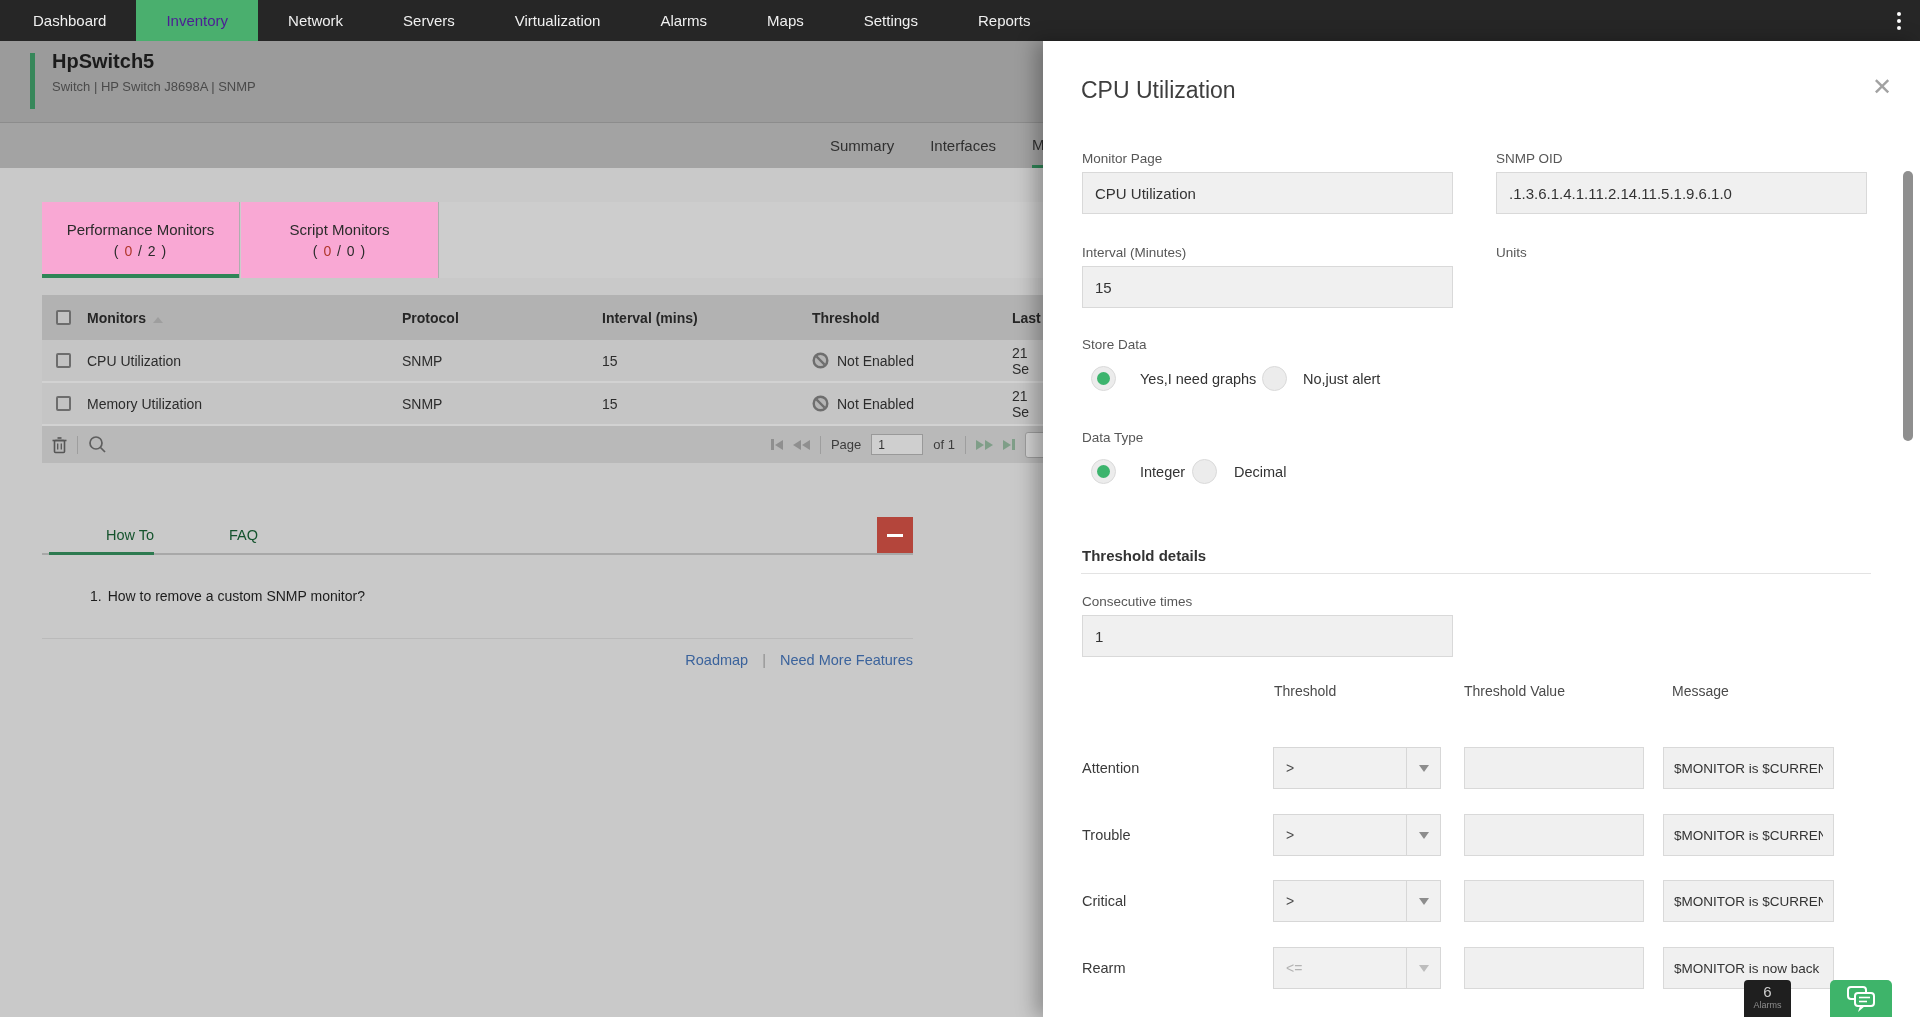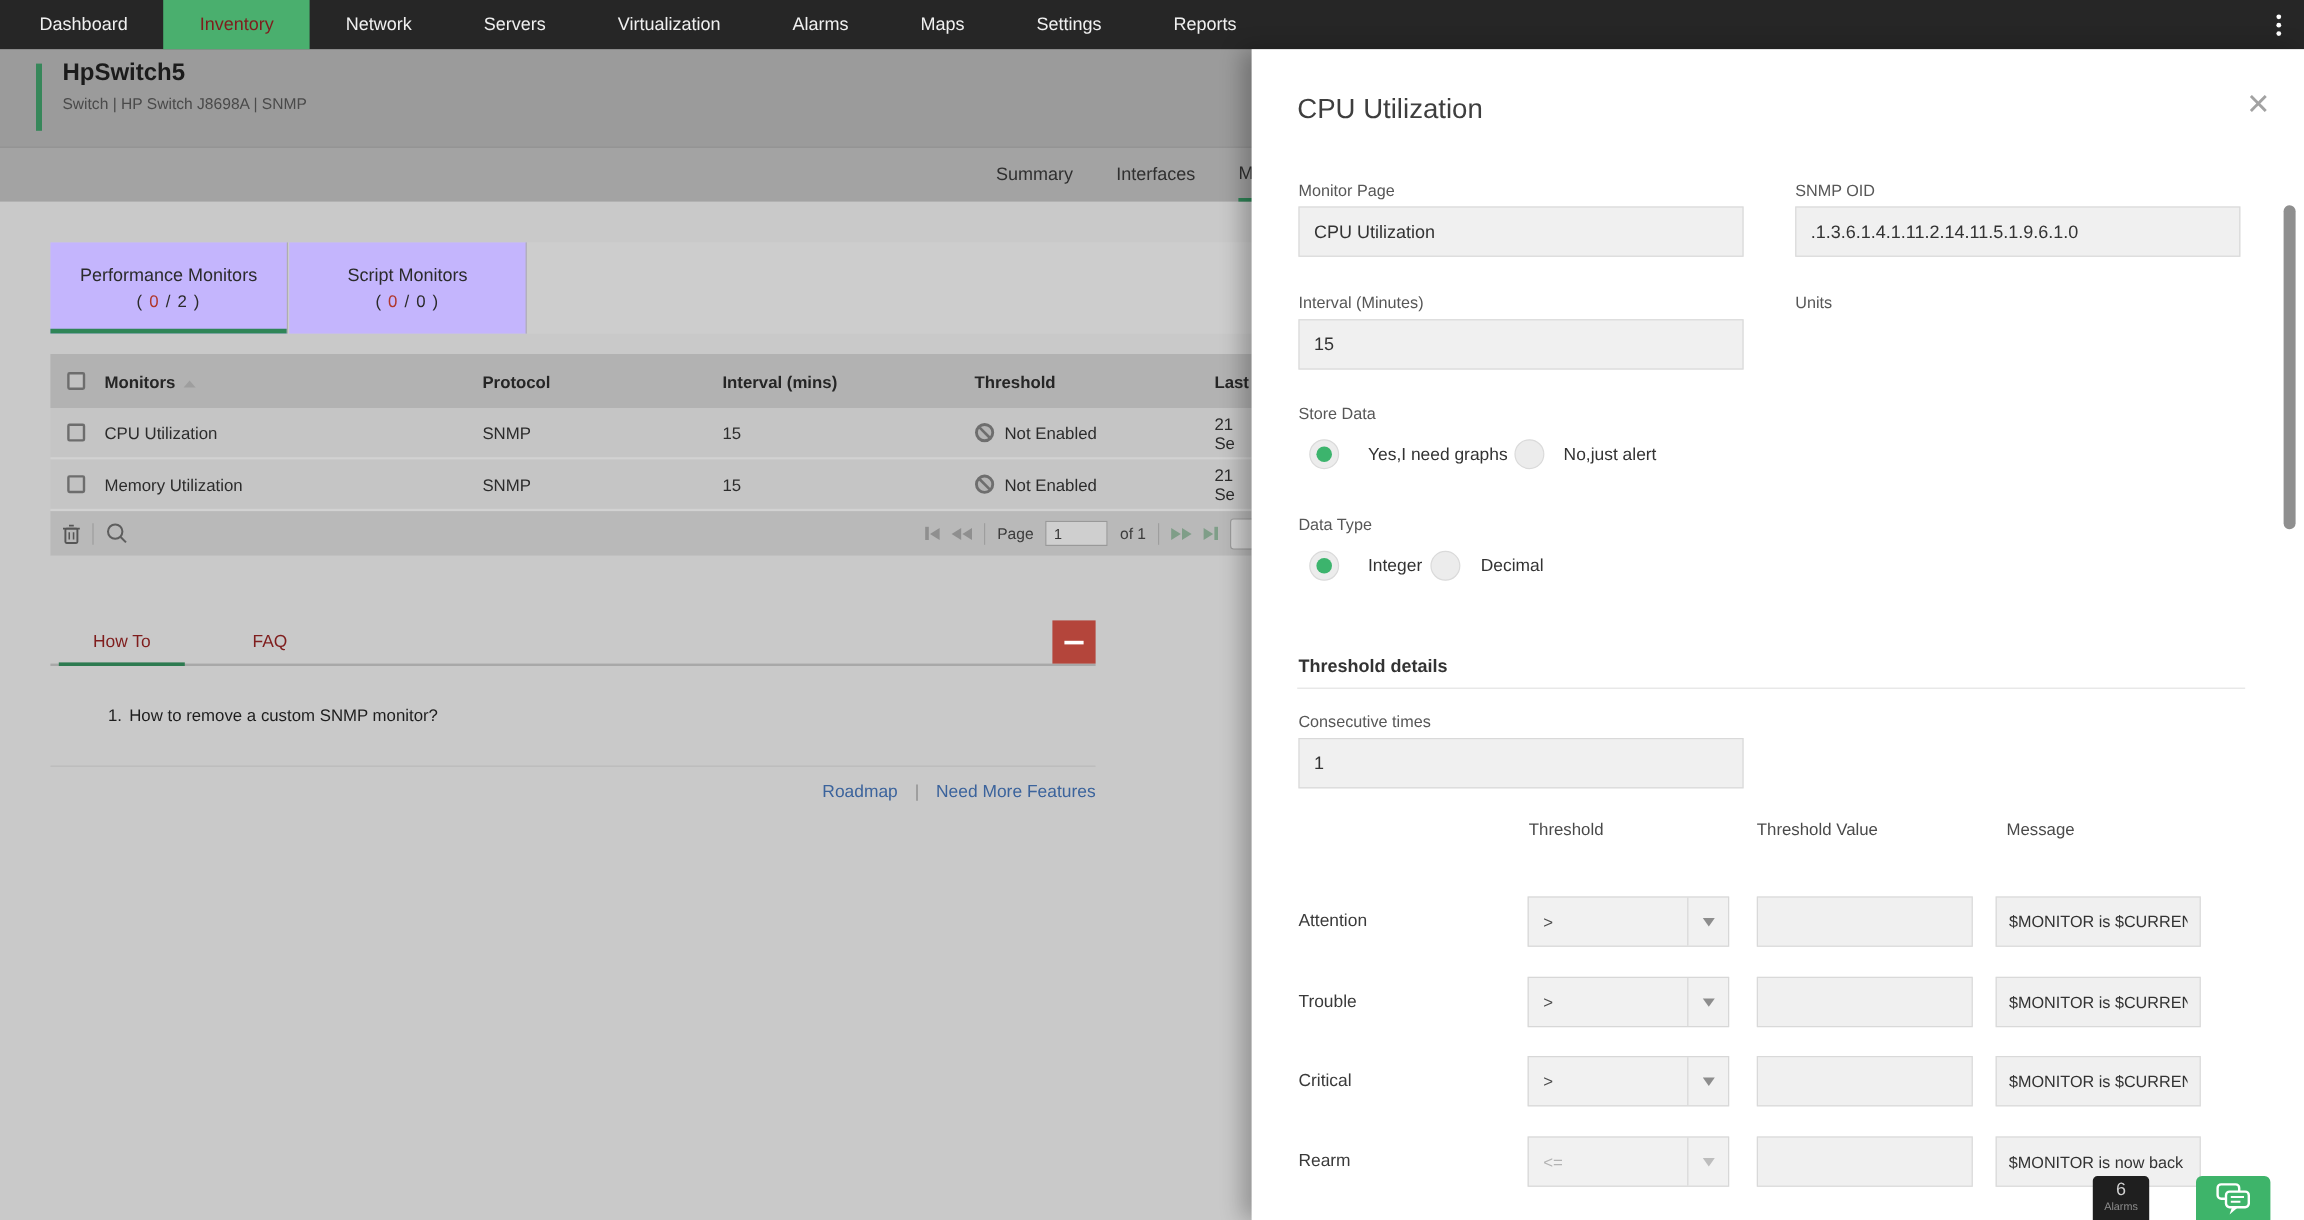--- a/index.html
+++ b/index.html
@@ -6,36 +6,36 @@
   html,body { width:1920px; height:1017px; }
   body {
     font-family:"Liberation Sans", sans-serif;
     background:#c9c9c9;
     position:relative;
     overflow:hidden;
   }
   
   .topnav { position:absolute; top:0; left:0; right:0; height:41px; background:#262626; display:flex; align-items:stretch; padding-left:3px; z-index:40; }
   .nav-item { display:flex; align-items:center; padding:0 30px; font-size:15px; color:#f0f0f0; cursor:pointer;text-align:right; }
-  .nav-item.active { background:#4aaf6e; color:#7f1d1d; }
+  .nav-item.active { background:#4aaf6e; color:#4c1d95; }
   .kebab { margin-left:auto; width:42px; display:flex; flex-direction:column; align-items:center; justify-content:center; gap:3px; cursor:pointer; }
   .kebab i { width:4px; height:4px; border-radius:50%; background:#fff; }
   
   .device-header { position:absolute; top:41px; left:0; right:0; height:81px; background:#9b9b9b; }
   .accent { position:absolute; left:30px; top:12px; width:5px; height:56px; background:#37875a; }
   .dev-name { position:absolute; left:52px; top:9px; font-size:20px; font-weight:bold; color:#1b1b1b; }
   .dev-meta { position:absolute; left:52px; top:38px; font-size:13px; color:#4a4a4a; }
   
   .subnav { position:absolute; top:122px; left:0; right:0; height:46px; background:#a3a3a3; border-top:1px solid #8c8c8c; }
   .subtabs { position:absolute; left:830px; top:0; height:100%; display:flex; gap:36px; }
   .subtab { display:flex; align-items:center; font-size:15px; color:#303030; cursor:pointer; }
   .subtab.active { border-bottom:3px solid #2f8557; padding-right:48px; }
   
   .mon-strip { position:absolute; left:42px; top:202px; width:1001px; height:76px; background:#cdcdcd; }
-  .mtab { position:absolute; top:0; width:198px; height:76px; background:#c4b5fd; border-right:1px solid #aeaeae; display:flex; flex-direction:column; align-items:center; justify-content:center; gap:5px; cursor:pointer; }
+  .mtab { position:absolute; top:0; width:198px; height:76px; background:#f9a8d4; border-right:1px solid #aeaeae; display:flex; flex-direction:column; align-items:center; justify-content:center; gap:5px; cursor:pointer; }
   .mtab.t0 { left:0; } .mtab.t1 { left:199px;text-align:right; }
   .mtab.active { box-shadow: inset 0 -4px 0 #2f8557; }
   .mtab .lbl { font-size:15px; color:#2b2b2b; }
   .mtab .cnt { font-size:14px; color:#2b2b2b; letter-spacing:1px; }
   .cnt .alert { color:#b0362b; }
   
   .mon-table { position:absolute; left:42px; top:295px; width:1001px; }
   .tgrid { display:grid; grid-template-columns:45px 315px 200px 210px 200px 1fr; align-items:center; }
   .thead { height:45px; background:#b2b2b2; font-size:14px; font-weight:bold; color:#262626; }
   .trow { height:43px; background:#c5c5c5; border-bottom:2px solid #d2d2d2; font-size:14px; color:#2c2c2c; }
@@ -49,21 +49,21 @@
   .pg { display:flex; align-items:center; gap:1px; cursor:pointer; }
   .tl { width:0; height:0; border-top:5.5px solid transparent; border-bottom:5.5px solid transparent; border-right:8px solid #8f8f8f; }
   .tr { width:0; height:0; border-top:5.5px solid transparent; border-bottom:5.5px solid transparent; border-left:8px solid #7f9e88; }
   .pbar { width:3px; height:11px; background:#8f8f8f; }
   .pbar.g { background:#7f9e88; }
   .pg-label { font-size:13px; color:#3c3c3c; }
   .pg-input { width:52px; height:21px; background:#cfcfcf; border:1px solid #999; font-size:12px; padding-left:6px; color:#333; font-family:inherit; }
   .partial-select { width:24px; height:26px; background:#d2d2d2; border:1px solid #9c9c9c; border-radius:3px; margin-right:-16px; }
   
   .help-tabs { position:absolute; left:42px; top:518px; width:871px; height:37px; border-bottom:2px solid #a8a8a8; }
-  .htab { position:absolute; top:0; height:37px; line-height:35px; font-size:14.5px; color:#7f1d1d; text-align:center; cursor:pointer; }
+  .htab { position:absolute; top:0; height:37px; line-height:35px; font-size:14.5px; color:#14532d; text-align:right; cursor:pointer; }
   .htab.howto { left:7px; width:105px; border-bottom:3px solid #2d7a50; }
   .htab.faq { left:150px; width:66px; }
   .remove-btn { position:absolute; right:0; top:-1px; width:36px; height:36px; background:#b4453b; display:flex; align-items:center; justify-content:center; cursor:pointer; }
   .minus { width:16px; height:3px; background:#fff; }
   .faq-item { position:absolute; left:90px; top:588px; font-size:14px; color:#1d1d1d; display:flex; gap:6px; }
   .help-div { position:absolute; left:42px; top:638px; width:871px; height:1px; background:#bababa; }
   .links { position:absolute; left:42px; top:652px; width:871px; text-align:right; font-size:14.5px; }
   .link { color:#3b639c; cursor:pointer; text-decoration:none; }
   .lsep { color:#8f8f8f; margin:0 10px; }
   

